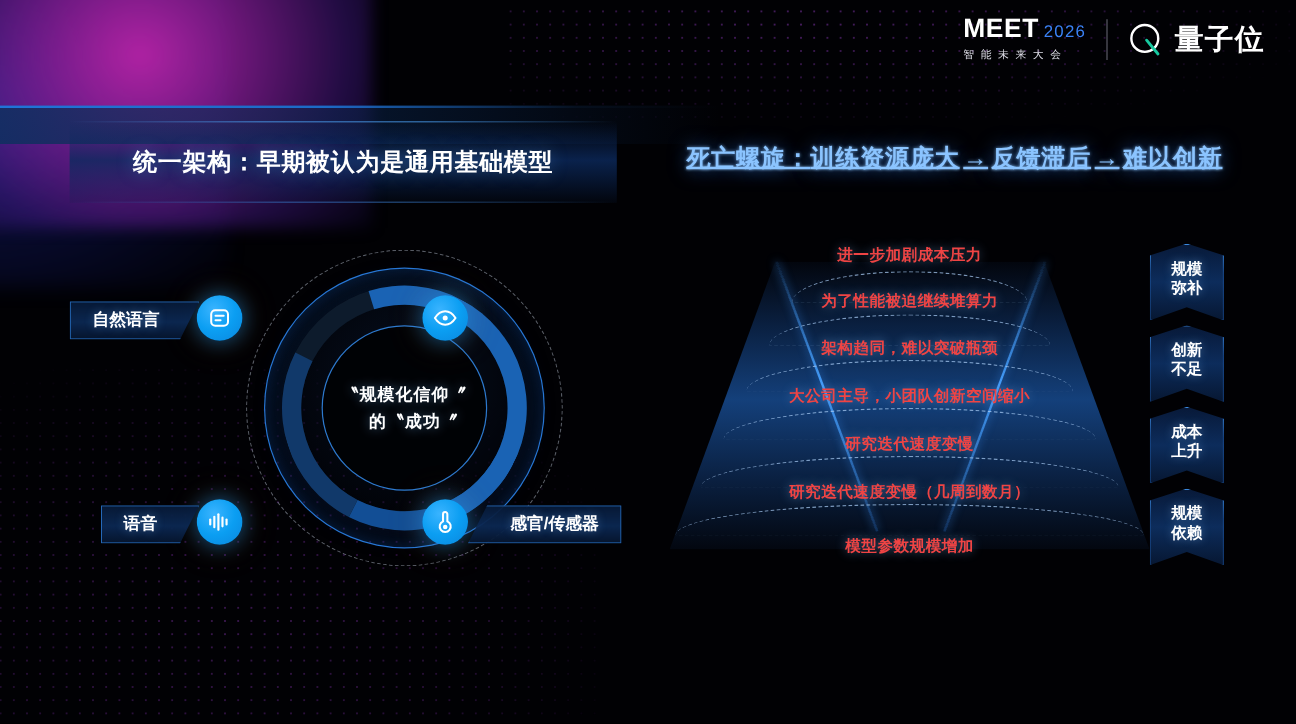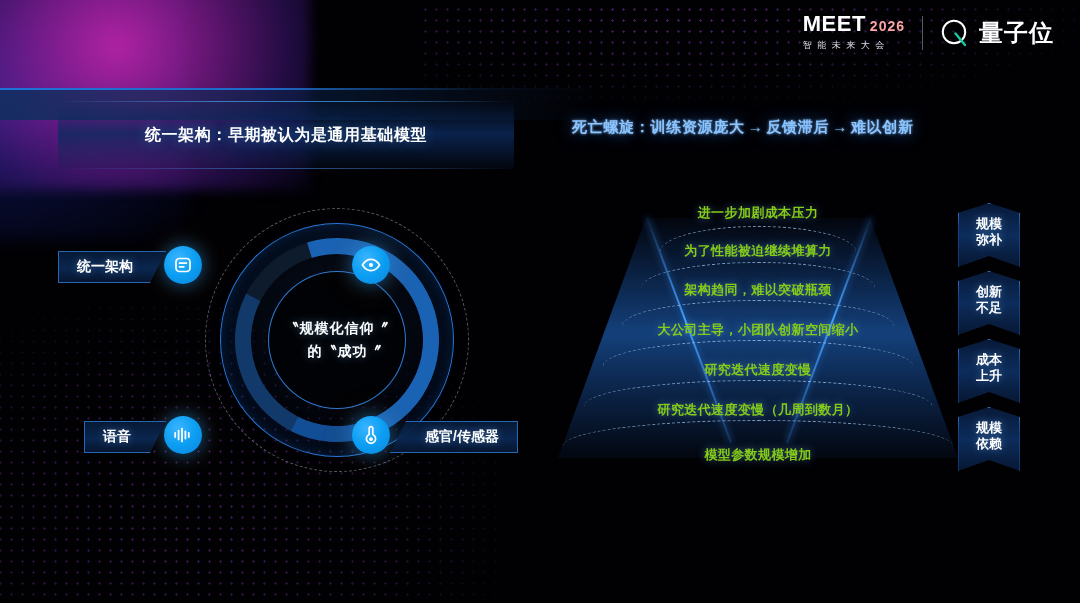--- a/index.html
+++ b/index.html
@@ -74,21 +74,21 @@
     position:absolute; right:26px; top:13px;
     display:flex; align-items:center; gap:17px;
     pointer-events:none;
     margin-left:40px;
   }
   .meet-block{ text-align:left; }
   .meet-main{
     font-size:22px; font-weight:700; letter-spacing:.5px;
     line-height:1; color:#fff; display:flex; align-items:baseline;
   }
-  .meet-main .yr{ font-size:14px; font-weight:700; letter-spacing:1px; margin-left:4px; color:#fca5a5;text-align:center;}
+  .meet-main .yr{ font-size:14px; font-weight:400; letter-spacing:1px; margin-left:4px; color:#3b82f6;text-align:center;}
   .meet-sub{
     font-size:9px; letter-spacing:5.5px; color:#dcdce6;
     margin-top:4px; white-space:nowrap;
   }
   .hdr-divider{ width:1px; height:34px; background:#5a5a66; }
   .qbit{ display:flex; align-items:center; gap:9px;}
   .qbit-mark{ position:relative; width:30px; height:30px; }
   .qbit-mark svg{ display:block; }
   .qbit-text{
     font-size:24px; font-weight:700; color:#fff; letter-spacing:1px;
@@ -103,29 +103,30 @@
   }
   .title-left-wrap::before{
     content:""; position:absolute; left:0; top:0; width:100%; height:1px;
     background:linear-gradient(90deg, rgba(40,110,200,0) 0%, rgba(70,150,230,.75) 35%, rgba(70,150,230,.75) 65%, rgba(40,110,200,0) 100%);
   }
   .title-left-wrap::after{
     content:""; position:absolute; left:0; bottom:0; width:100%; height:1px;
     background:linear-gradient(90deg, rgba(40,110,200,0) 0%, rgba(60,130,215,.55) 40%, rgba(60,130,215,.55) 60%, rgba(40,110,200,0) 100%);
   }
   .title-left{
-    font-size:16px; font-weight:700; color:#fff; letter-spacing:.6px;
+    font-size:20px; font-weight:700; color:#fff; letter-spacing:.6px;
     text-shadow:0 0 14px rgba(110,180,255,.35);
   }
   .title-right{
     position:absolute; left:572px; top:118px;
-    font-size:15px; font-weight:700; letter-spacing:.7px;
+    font-size:20px; font-weight:700; letter-spacing:.7px;
     color:#8bc4ff;
     text-shadow:0 0 16px rgba(60,140,255,.55), 0 0 3px rgba(150,205,255,.8);
     white-space:nowrap;
+    text-decoration:underline;
   }
   .title-right .arw{ color:#8bc4ff; font-weight:400; padding:0 3px;}
 
   
   .circle-area{ position:absolute; left:58px; top:190px; width:460px; height:300px; }
 
   .ring-dashed{
     position:absolute; left:147px; top:18px; width:264px; height:264px;
     border:1px dashed rgba(190,200,215,.45);
     border-radius:50%;
@@ -237,21 +238,21 @@
   .arc{
     position:absolute;
     border-top:1px dashed rgba(170,205,245,.72);
     border-radius:50% / 100% 100% 0 0;
     height:26px;
     left:50%;
     transform:translateX(-50%);
   }
   .row-label{
     position:absolute; left:0; width:400px; text-align:center;
-    font-size:13px; font-weight:700; color:#84cc16; letter-spacing:.4px;
+    font-size:13px; font-weight:700; color:#ef4444; letter-spacing:.4px;
     text-shadow:0 0 9px rgba(130,195,255,.45);
     white-space:nowrap;
   }
 
   .badges{ position:absolute; left:958px; top:203px; width:62px; }
   .badge{
     position:relative; width:62px; height:64px; margin-bottom:4px;
     background:linear-gradient(180deg, rgba(8,26,58,.96) 0%, rgba(13,46,95,.96) 50%, rgba(7,24,52,.96) 100%);
     clip-path:polygon(0 10px, 50% 0, 100% 10px, 100% 100%, 50% calc(100% - 11px), 0 100%);
     display:flex; flex-direction:column; align-items:center; justify-content:center;
@@ -364,21 +365,21 @@
     <div class="node node-se">
       <span>
         <svg width="20" height="22" viewBox="0 0 20 22">
           <path d="M10 2.6c-1.0 0-1.8.85-1.8 1.9v6.0a4.6 4.6 0 1 0 3.6 0V4.5c0-1.05-.8-1.9-1.8-1.9Z" fill="none" stroke="#fff" stroke-width="1.7"></path>
           <circle cx="10" cy="15.2" r="1.9" fill="#fff"></circle>
         </svg>
       </span>
     </div>
 
     <div class="pill left pill-nl">
-      <span>统一架构</span>
+      <span>自然语言</span>
     </div>
     <div class="pill left pill-sp">
       <span>语音</span>
     </div>
     <div class="pill right pill-se">
       <span>感官/传感器</span>
     </div>
   </div>
 
   <div class="funnel-area">

